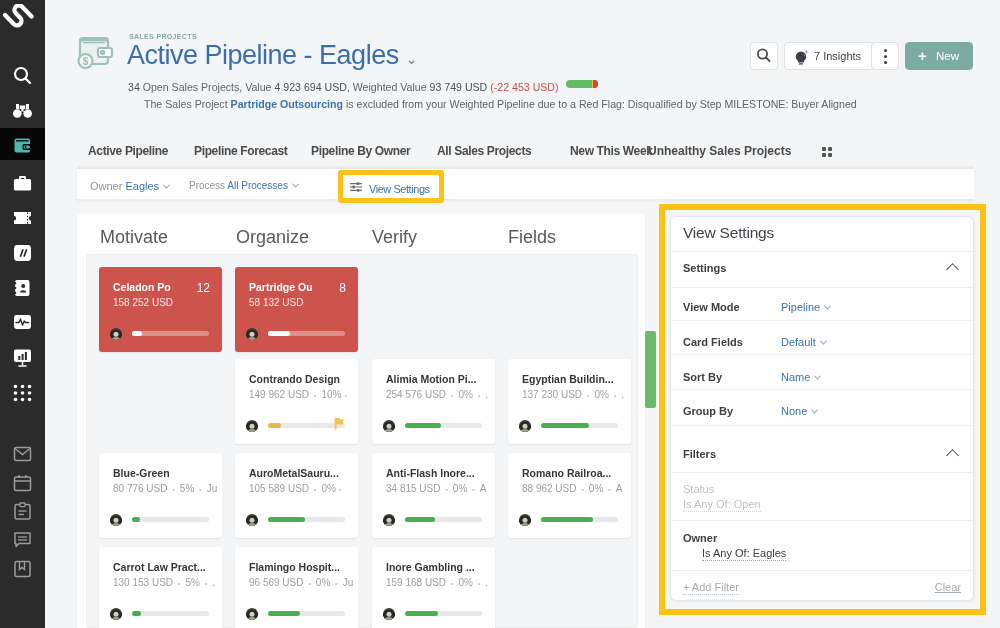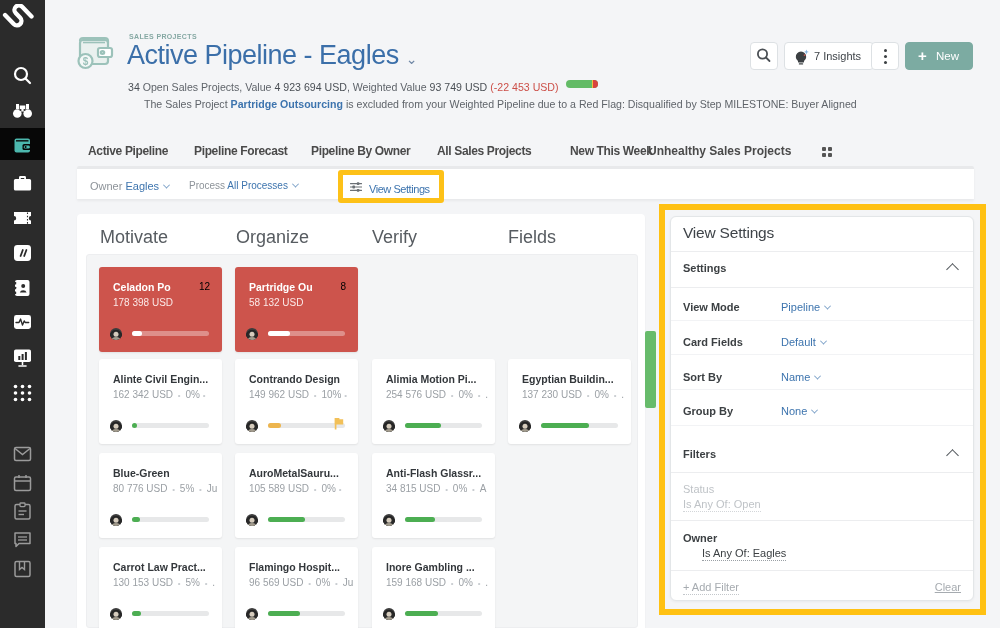--- a/index.html
+++ b/index.html
@@ -26,21 +26,21 @@
 
 #board { position:absolute; left:77px; top:214px; width:568px; height:414px; background:#fff; border-radius:4px 4px 0 0; box-shadow:0 1px 2px rgba(0,0,0,0.06); }
 #board-inner { position:absolute; left:9px; top:40px; width:552px; height:374px; background:#f4f5f6; border:1px solid #edeef0; border-radius:3px; }
 .colhead { position:absolute; top:12.5px; font-size:18px; color:#575c61; }
 .card { position:absolute; width:123px; height:85px; background:#fff; border-radius:3px; box-shadow:0 1px 2px rgba(0,0,0,0.08); }
 .card.red { background:#cd544c; }
 .card .ttl { position:absolute; left:14px; top:14px; right:8px; font-size:10.5px; font-weight:bold; color:#33373b; white-space:nowrap; overflow:hidden; }
 .card.red .ttl { color:#fff; right:46px; }
 .card .val { position:absolute; left:14px; top:30px; right:1px; font-size:10px; color:#9ba0a5; white-space:nowrap; overflow:hidden; }
 .card.red .val { color:#fbe9e8; }
-.card .num { position:absolute; right:12px; top:14px; font-size:10px; color:#000000; }
+.card .num { position:absolute; right:12px; top:14px; font-size:12px; color:#ffffff; }
 .card .bar { position:absolute; left:33px; top:64px; width:77px; height:5px; border-radius:3px; background:#e7e8e9; }
 .card.red .bar { background:rgba(255,255,255,0.35); }
 .card .fill { position:absolute; left:0; top:0; height:5px; border-radius:3px; background:#4cae52; }
 .card.red .fill { background:#fff; }
 .card .av { position:absolute; left:11px; top:61px; width:12px; height:12px; border-radius:50%; background:#3b3b3b; overflow:hidden; }
 .dot { color:#c8ccd0; font-size:8px; }
 
 #vsbox { position:absolute; left:659px; top:204px; width:327px; height:411px; border:6px solid #ffc113; }
 #vspanel { position:absolute; left:670px; top:216px; width:304px; height:385px; background:#fff; border:1px solid #e3e6e8; border-radius:6px; box-shadow:0 1px 3px rgba(0,0,0,0.05); }
 .vrow-label { font-size:11px; font-weight:bold; color:#3c4043; }
@@ -256,42 +256,29 @@
 <div id="board">
   <div id="board-inner"></div>
   <div class="colhead" style="left:23px;">Motivate</div>
   <div class="colhead" style="left:159px;">Organize</div>
   <div class="colhead" style="left:295px;">Verify</div>
   <div class="colhead" style="left:431px;">Fields</div>
 
   <div class="card red" style="left:22px; top:53px;">
     <div class="ttl">Celadon Po</div>
       <div class="num">12</div>
-    <div class="val">178 398 USD</div>
+    <div class="val">158 252 USD</div>
     <div class="av"><svg width="12" height="12">
           <circle cx="6" cy="6" r="6" fill="#2a2a2a"></circle>
           <circle cx="6" cy="4.3" r="2.5" fill="#d6ccbd"></circle>
           <path d="M0.8 11.3 a5.2 4.2 0 0 1 10.4 0" fill="#a39c8e"></path>
           <circle cx="6" cy="6" r="5.6" fill="none" stroke="#222" stroke-width="0.9"></circle>
         </svg></div>
     <div class="bar">
         <div class="fill" style="width:10px;"></div>
-      </div>
-  </div>
-  <div class="card" style="left:22px; top:145px;">
-    <div class="ttl">Alinte Civil Engin...</div>
-    <div class="val">162 342 USD  <span class="dot">•</span>  0% <span class="dot">•</span> </div>
-    <div class="av"><svg width="12" height="12">
-          <circle cx="6" cy="6" r="6" fill="#2a2a2a"></circle>
-          <circle cx="6" cy="4.3" r="2.5" fill="#d6ccbd"></circle>
-          <path d="M0.8 11.3 a5.2 4.2 0 0 1 10.4 0" fill="#a39c8e"></path>
-          <circle cx="6" cy="6" r="5.6" fill="none" stroke="#222" stroke-width="0.9"></circle>
-        </svg></div>
-    <div class="bar">
-        <div class="fill" style="width:5px;"></div>
       </div>
   </div>
   <div class="card" style="left:22px; top:239px;">
     <div class="ttl">Blue-Green</div>
     <div class="val">80 776 USD  <span class="dot">•</span>  5%  <span class="dot">•</span>  Ju</div>
     <div class="av"><svg width="12" height="12">
           <circle cx="6" cy="6" r="6" fill="#2a2a2a"></circle>
           <circle cx="6" cy="4.3" r="2.5" fill="#d6ccbd"></circle>
           <path d="M0.8 11.3 a5.2 4.2 0 0 1 10.4 0" fill="#a39c8e"></path>
           <circle cx="6" cy="6" r="5.6" fill="none" stroke="#222" stroke-width="0.9"></circle>
@@ -379,21 +366,21 @@
           <circle cx="6" cy="6" r="6" fill="#2a2a2a"></circle>
           <circle cx="6" cy="4.3" r="2.5" fill="#d6ccbd"></circle>
           <path d="M0.8 11.3 a5.2 4.2 0 0 1 10.4 0" fill="#a39c8e"></path>
           <circle cx="6" cy="6" r="5.6" fill="none" stroke="#222" stroke-width="0.9"></circle>
         </svg></div>
     <div class="bar">
         <div class="fill" style="width:36px;"></div>
       </div>
   </div>
   <div class="card" style="left:295px; top:239px;">
-    <div class="ttl">Anti-Flash Glassr...</div>
+    <div class="ttl">Anti-Flash Inore...</div>
     <div class="val">34 815 USD  <span class="dot">•</span>  0%  <span class="dot">•</span>  A</div>
     <div class="av"><svg width="12" height="12">
           <circle cx="6" cy="6" r="6" fill="#2a2a2a"></circle>
           <circle cx="6" cy="4.3" r="2.5" fill="#d6ccbd"></circle>
           <path d="M0.8 11.3 a5.2 4.2 0 0 1 10.4 0" fill="#a39c8e"></path>
           <circle cx="6" cy="6" r="5.6" fill="none" stroke="#222" stroke-width="0.9"></circle>
         </svg></div>
     <div class="bar">
         <div class="fill" style="width:30px;"></div>
       </div>
@@ -416,20 +403,33 @@
     <div class="ttl">Egyptian Buildin...</div>
     <div class="val">137 230 USD  <span class="dot">•</span>  0%  <span class="dot">•</span>  .</div>
     <div class="av"><svg width="12" height="12">
           <circle cx="6" cy="6" r="6" fill="#2a2a2a"></circle>
           <circle cx="6" cy="4.3" r="2.5" fill="#d6ccbd"></circle>
           <path d="M0.8 11.3 a5.2 4.2 0 0 1 10.4 0" fill="#a39c8e"></path>
           <circle cx="6" cy="6" r="5.6" fill="none" stroke="#222" stroke-width="0.9"></circle>
         </svg></div>
     <div class="bar">
         <div class="fill" style="width:48px;"></div>
+      </div>
+  </div>
+  <div class="card" style="left:431px; top:239px;">
+    <div class="ttl">Romano Railroa...</div>
+    <div class="val">88 962 USD  <span class="dot">•</span>  0%  <span class="dot">•</span>  A</div>
+    <div class="av"><svg width="12" height="12">
+          <circle cx="6" cy="6" r="6" fill="#2a2a2a"></circle>
+          <circle cx="6" cy="4.3" r="2.5" fill="#d6ccbd"></circle>
+          <path d="M0.8 11.3 a5.2 4.2 0 0 1 10.4 0" fill="#a39c8e"></path>
+          <circle cx="6" cy="6" r="5.6" fill="none" stroke="#222" stroke-width="0.9"></circle>
+        </svg></div>
+    <div class="bar">
+        <div class="fill" style="width:52px;"></div>
       </div>
   </div>
 </div>
 <div id="scrollthumb" class="abs" style="left:645px; top:331px; width:11px; height:77px; background:#67bb6b; border-radius:2px;"></div>
 <div id="vsbox"></div>
 <div id="vspanel">
   <div class="abs" style="left:12px; top:7px; font-size:15.5px; letter-spacing:-0.2px; color:#3f4449;">View Settings</div>
   <div class="vline" style="top:34px;"></div>
   <div class="abs vrow-label" style="left:12px; top:45px;">Settings</div>
   <div class="chev-up" style="left:277px; top:48px;"></div>

